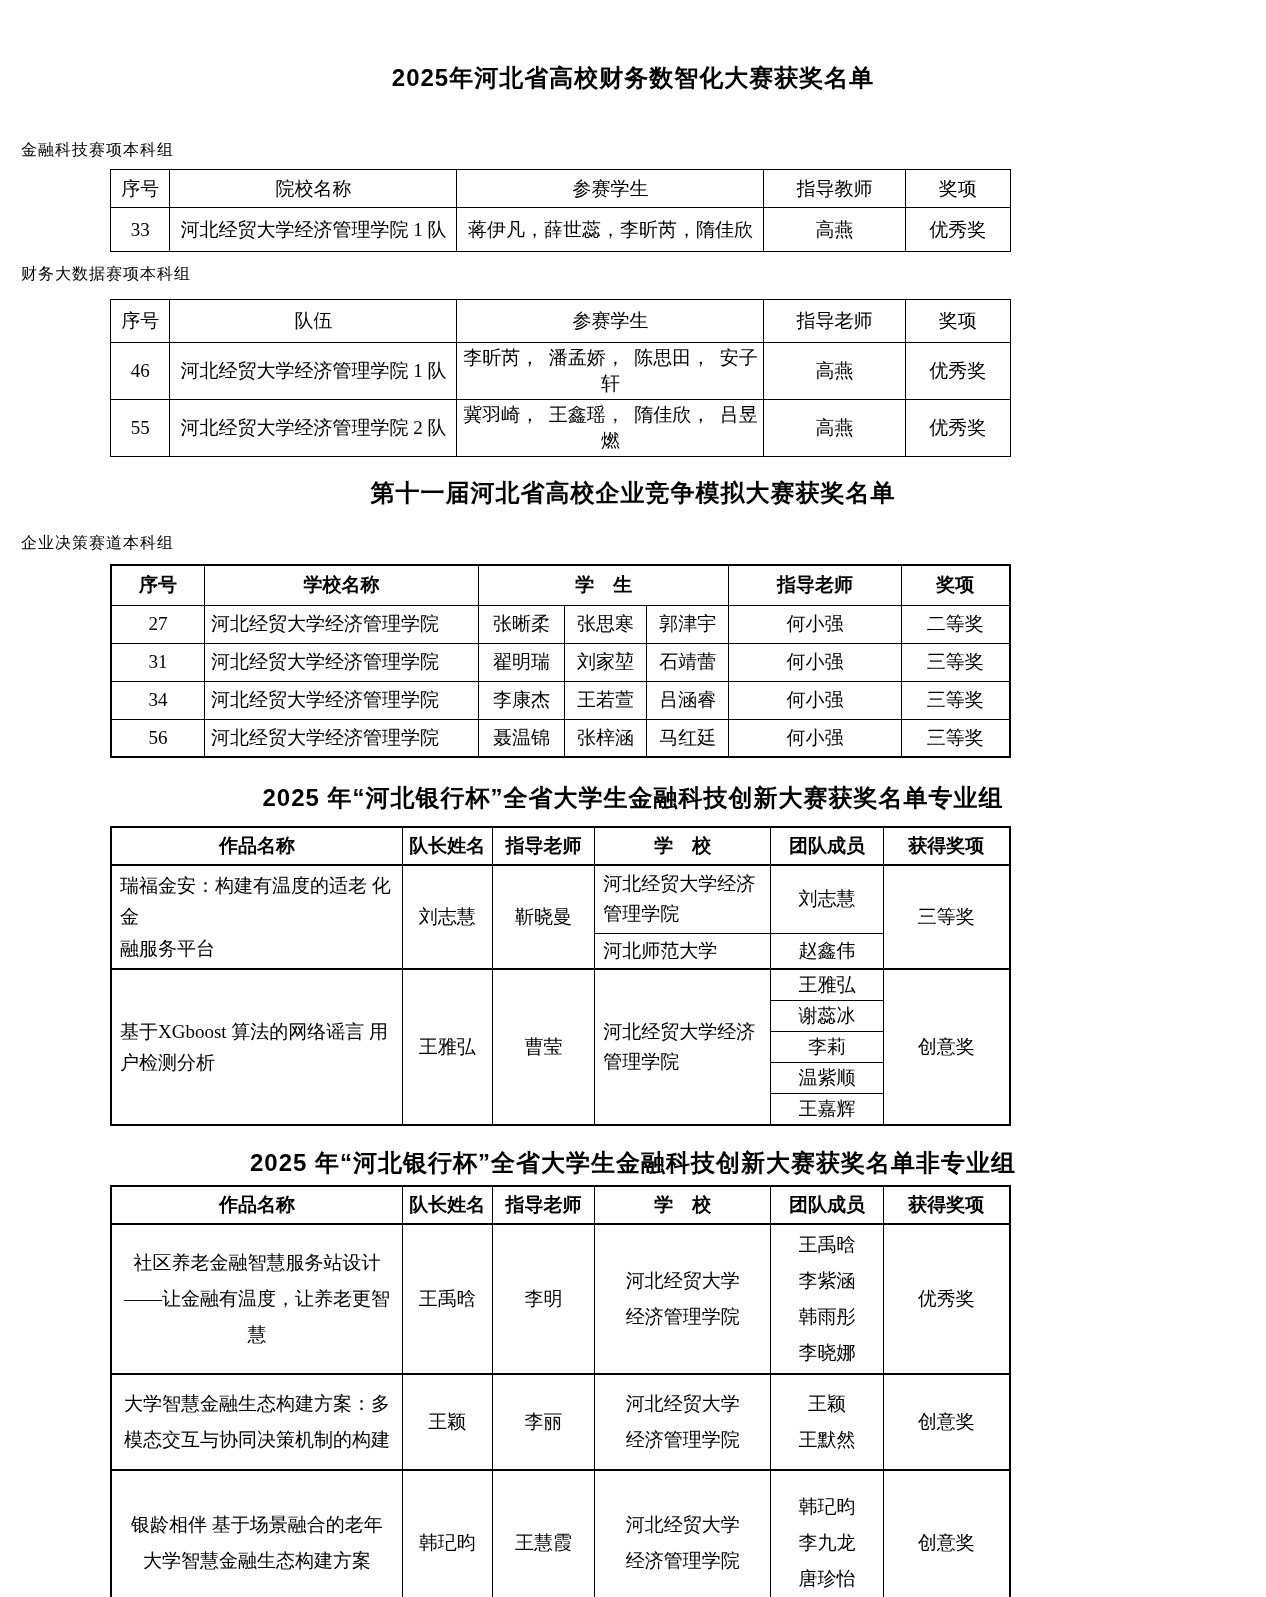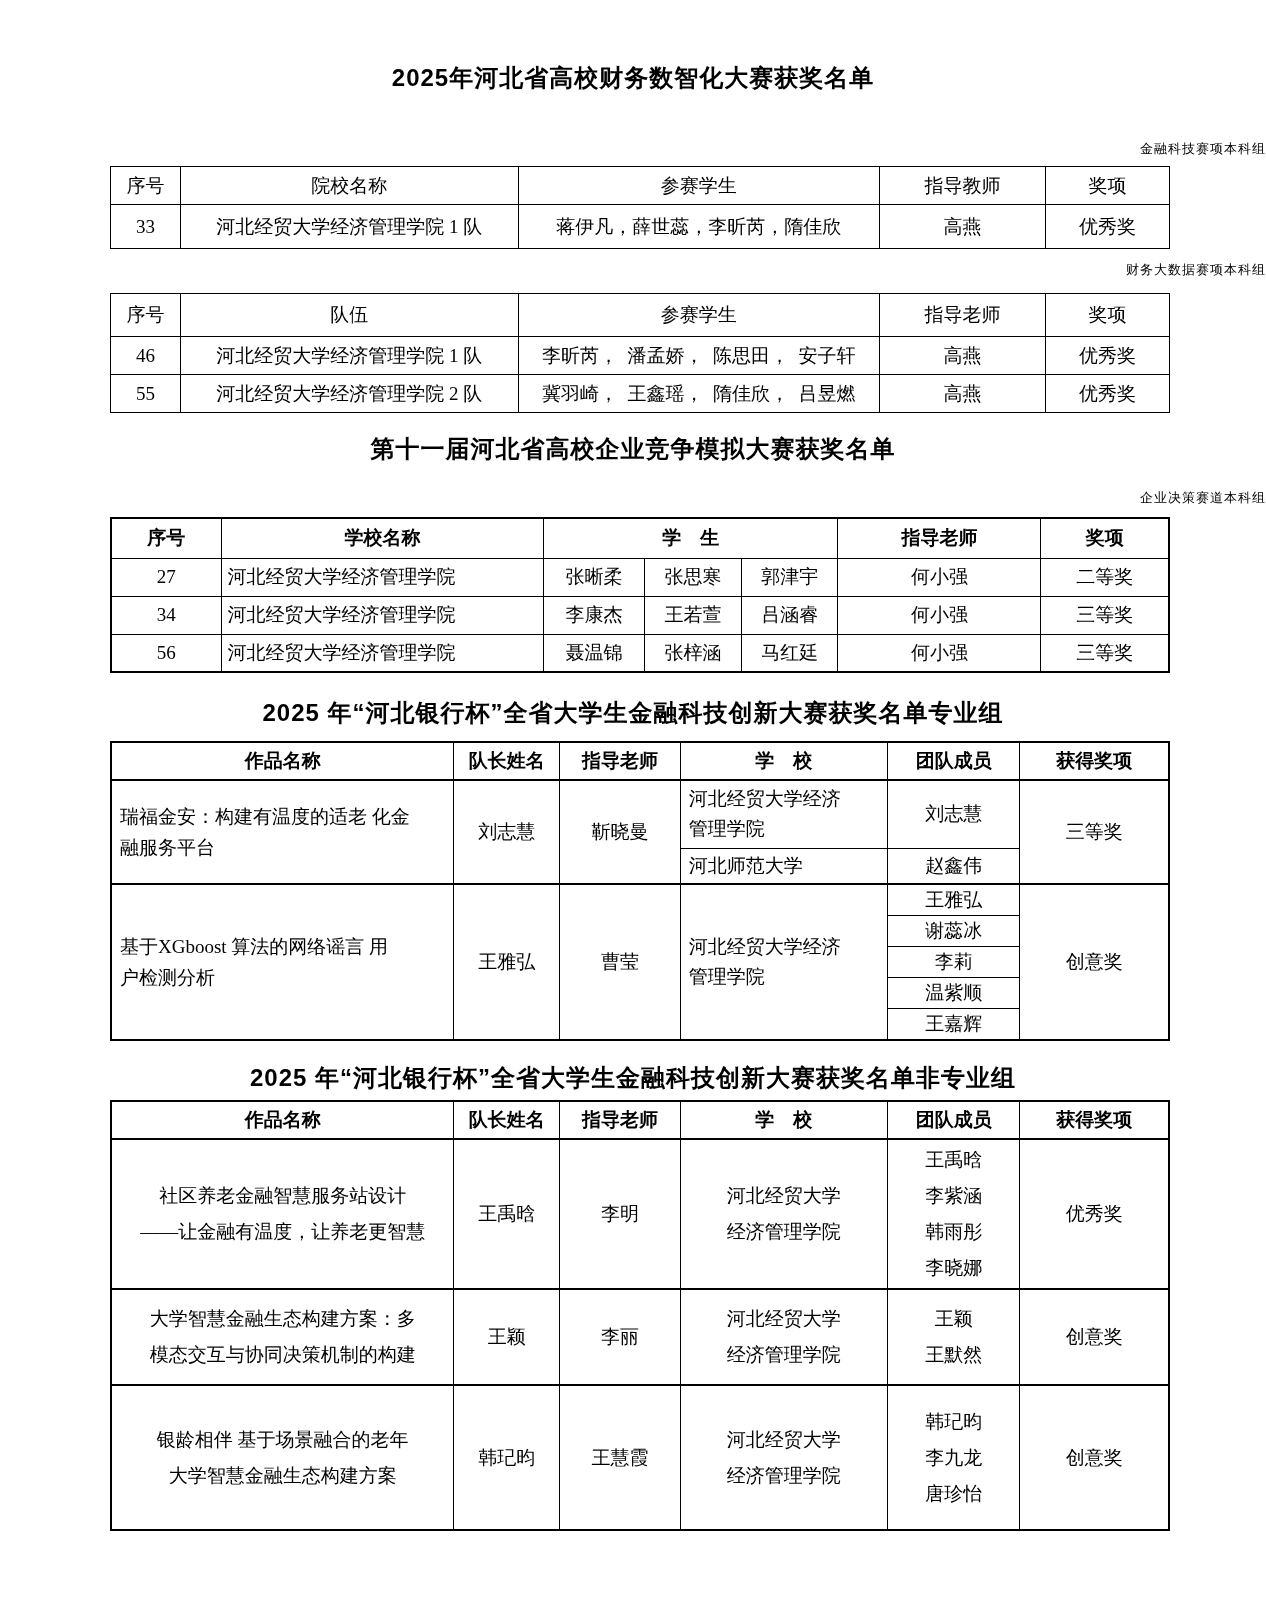--- a/index.html
+++ b/index.html
@@ -12,40 +12,41 @@
   }
   .page { padding-top:62px; }
 
   .doc-title {
     font-family:"Liberation Sans","DejaVu Sans",sans-serif;
     font-weight:bold; font-size:24px; text-align:center;
     letter-spacing:1px;
   }
   .group-title {
     font-family:"Liberation Sans","DejaVu Sans",sans-serif;
-    font-weight:normal; font-size:13px; text-align:right;
+    font-weight:normal; font-size:16px; text-align:left;
     letter-spacing:1px;
+    margin-left:21px;
   }
 
   #title-1 { margin-top:0; }
   #group-1 { margin-top:46px; }
   #table-1 { margin-top:8px; }
   #group-2 { margin-top:12px; }
   #table-2 { margin-top:14px; }
   #title-2 { margin-top:20px; }
   #group-3 { margin-top:24px; }
   #table-3 { margin-top:10px; }
   #title-4 { margin-top:24px; }
   #table-4 { margin-top:12px; }
   #title-5 { margin-top:21px; }
   #table-5 { margin-top:6px; }
 
   table.t {
     border-collapse:collapse; table-layout:fixed;
-    margin-left:110px; width:1060px;
+    margin-left:110px; width:901px;
     background:#fff;
     border-radius:20px;
   }
   table.t th, table.t td {
     border:1px solid #000;
     text-align:center; vertical-align:middle;
     font-size:19px; font-weight:normal;
     padding:2px 4px; overflow:hidden;
   }
 
@@ -178,20 +179,29 @@
     </thead>
     <tbody>
       <tr>
         <td>27</td>
         <td class="school">河北经贸大学经济管理学院</td>
         <td>张晰柔</td>
         <td>张思寒</td>
         <td>郭津宇</td>
         <td>何小强</td>
         <td>二等奖</td>
+      </tr>
+      <tr>
+        <td>31</td>
+        <td class="school">河北经贸大学经济管理学院</td>
+        <td>翟明瑞</td>
+        <td>刘家堃</td>
+        <td>石靖蕾</td>
+        <td>何小强</td>
+        <td>三等奖</td>
       </tr>
       <tr>
         <td>34</td>
         <td class="school">河北经贸大学经济管理学院</td>
         <td>李康杰</td>
         <td>王若萱</td>
         <td>吕涵睿</td>
         <td>何小强</td>
         <td>三等奖</td>
       </tr>

